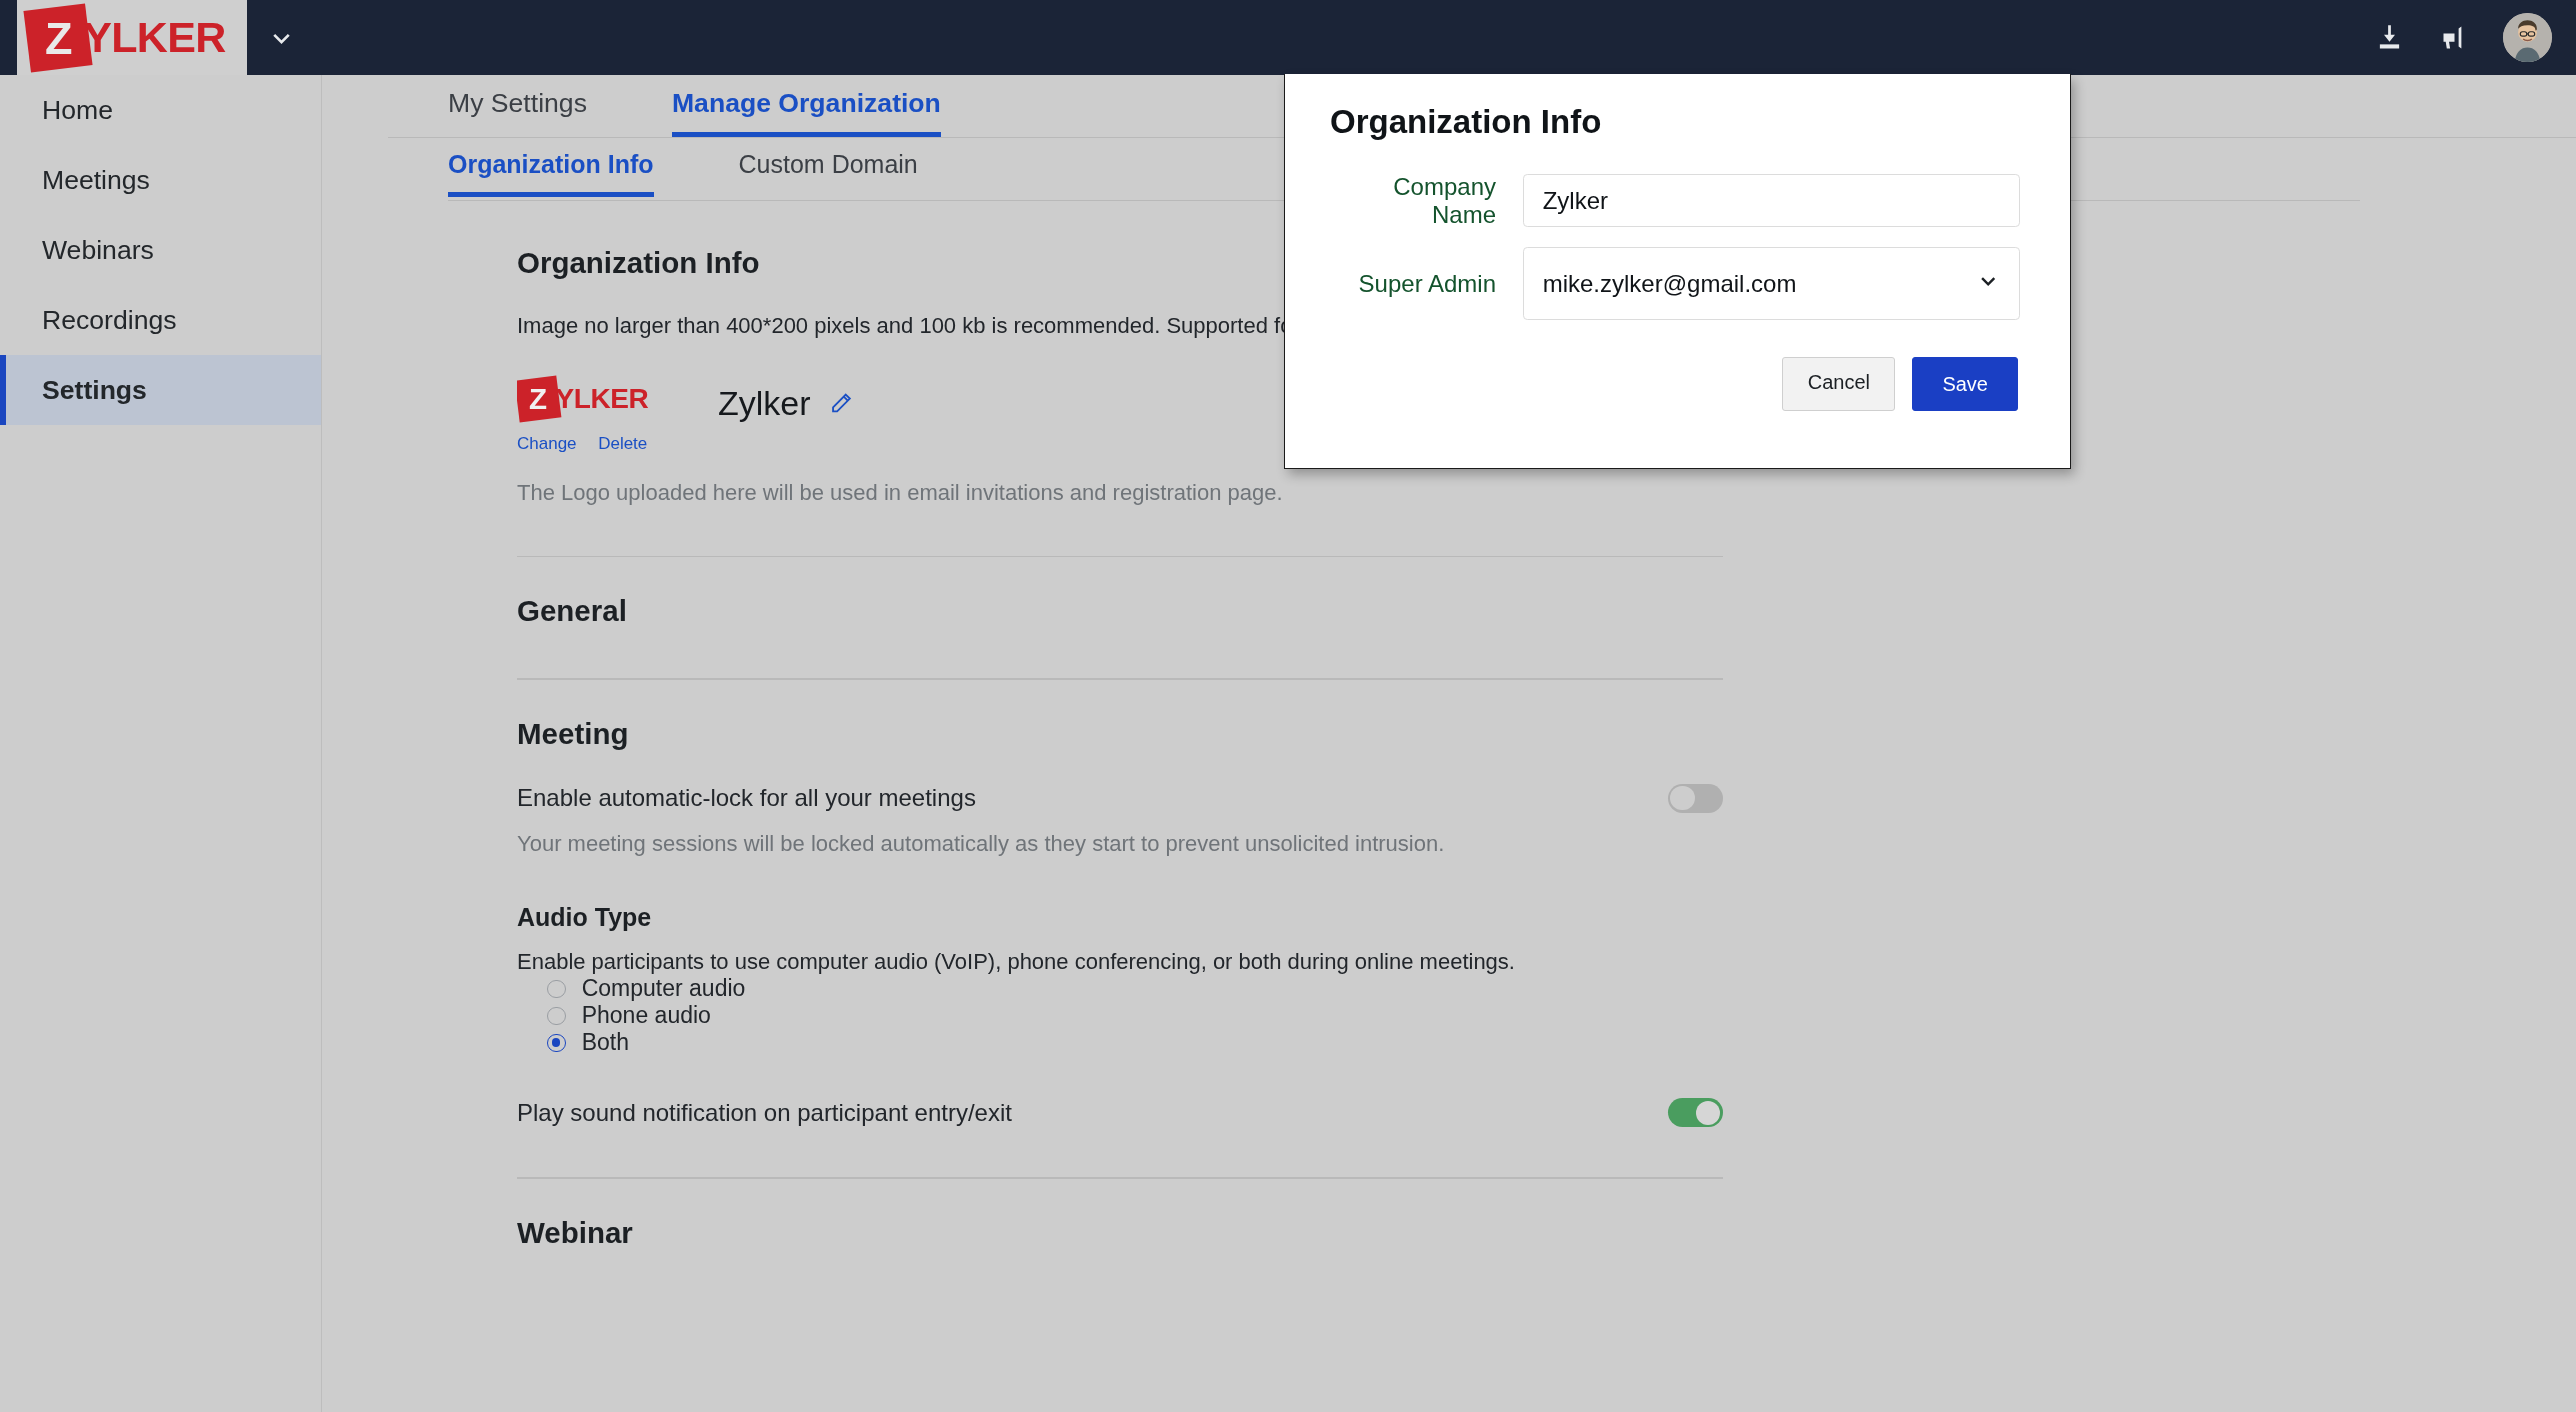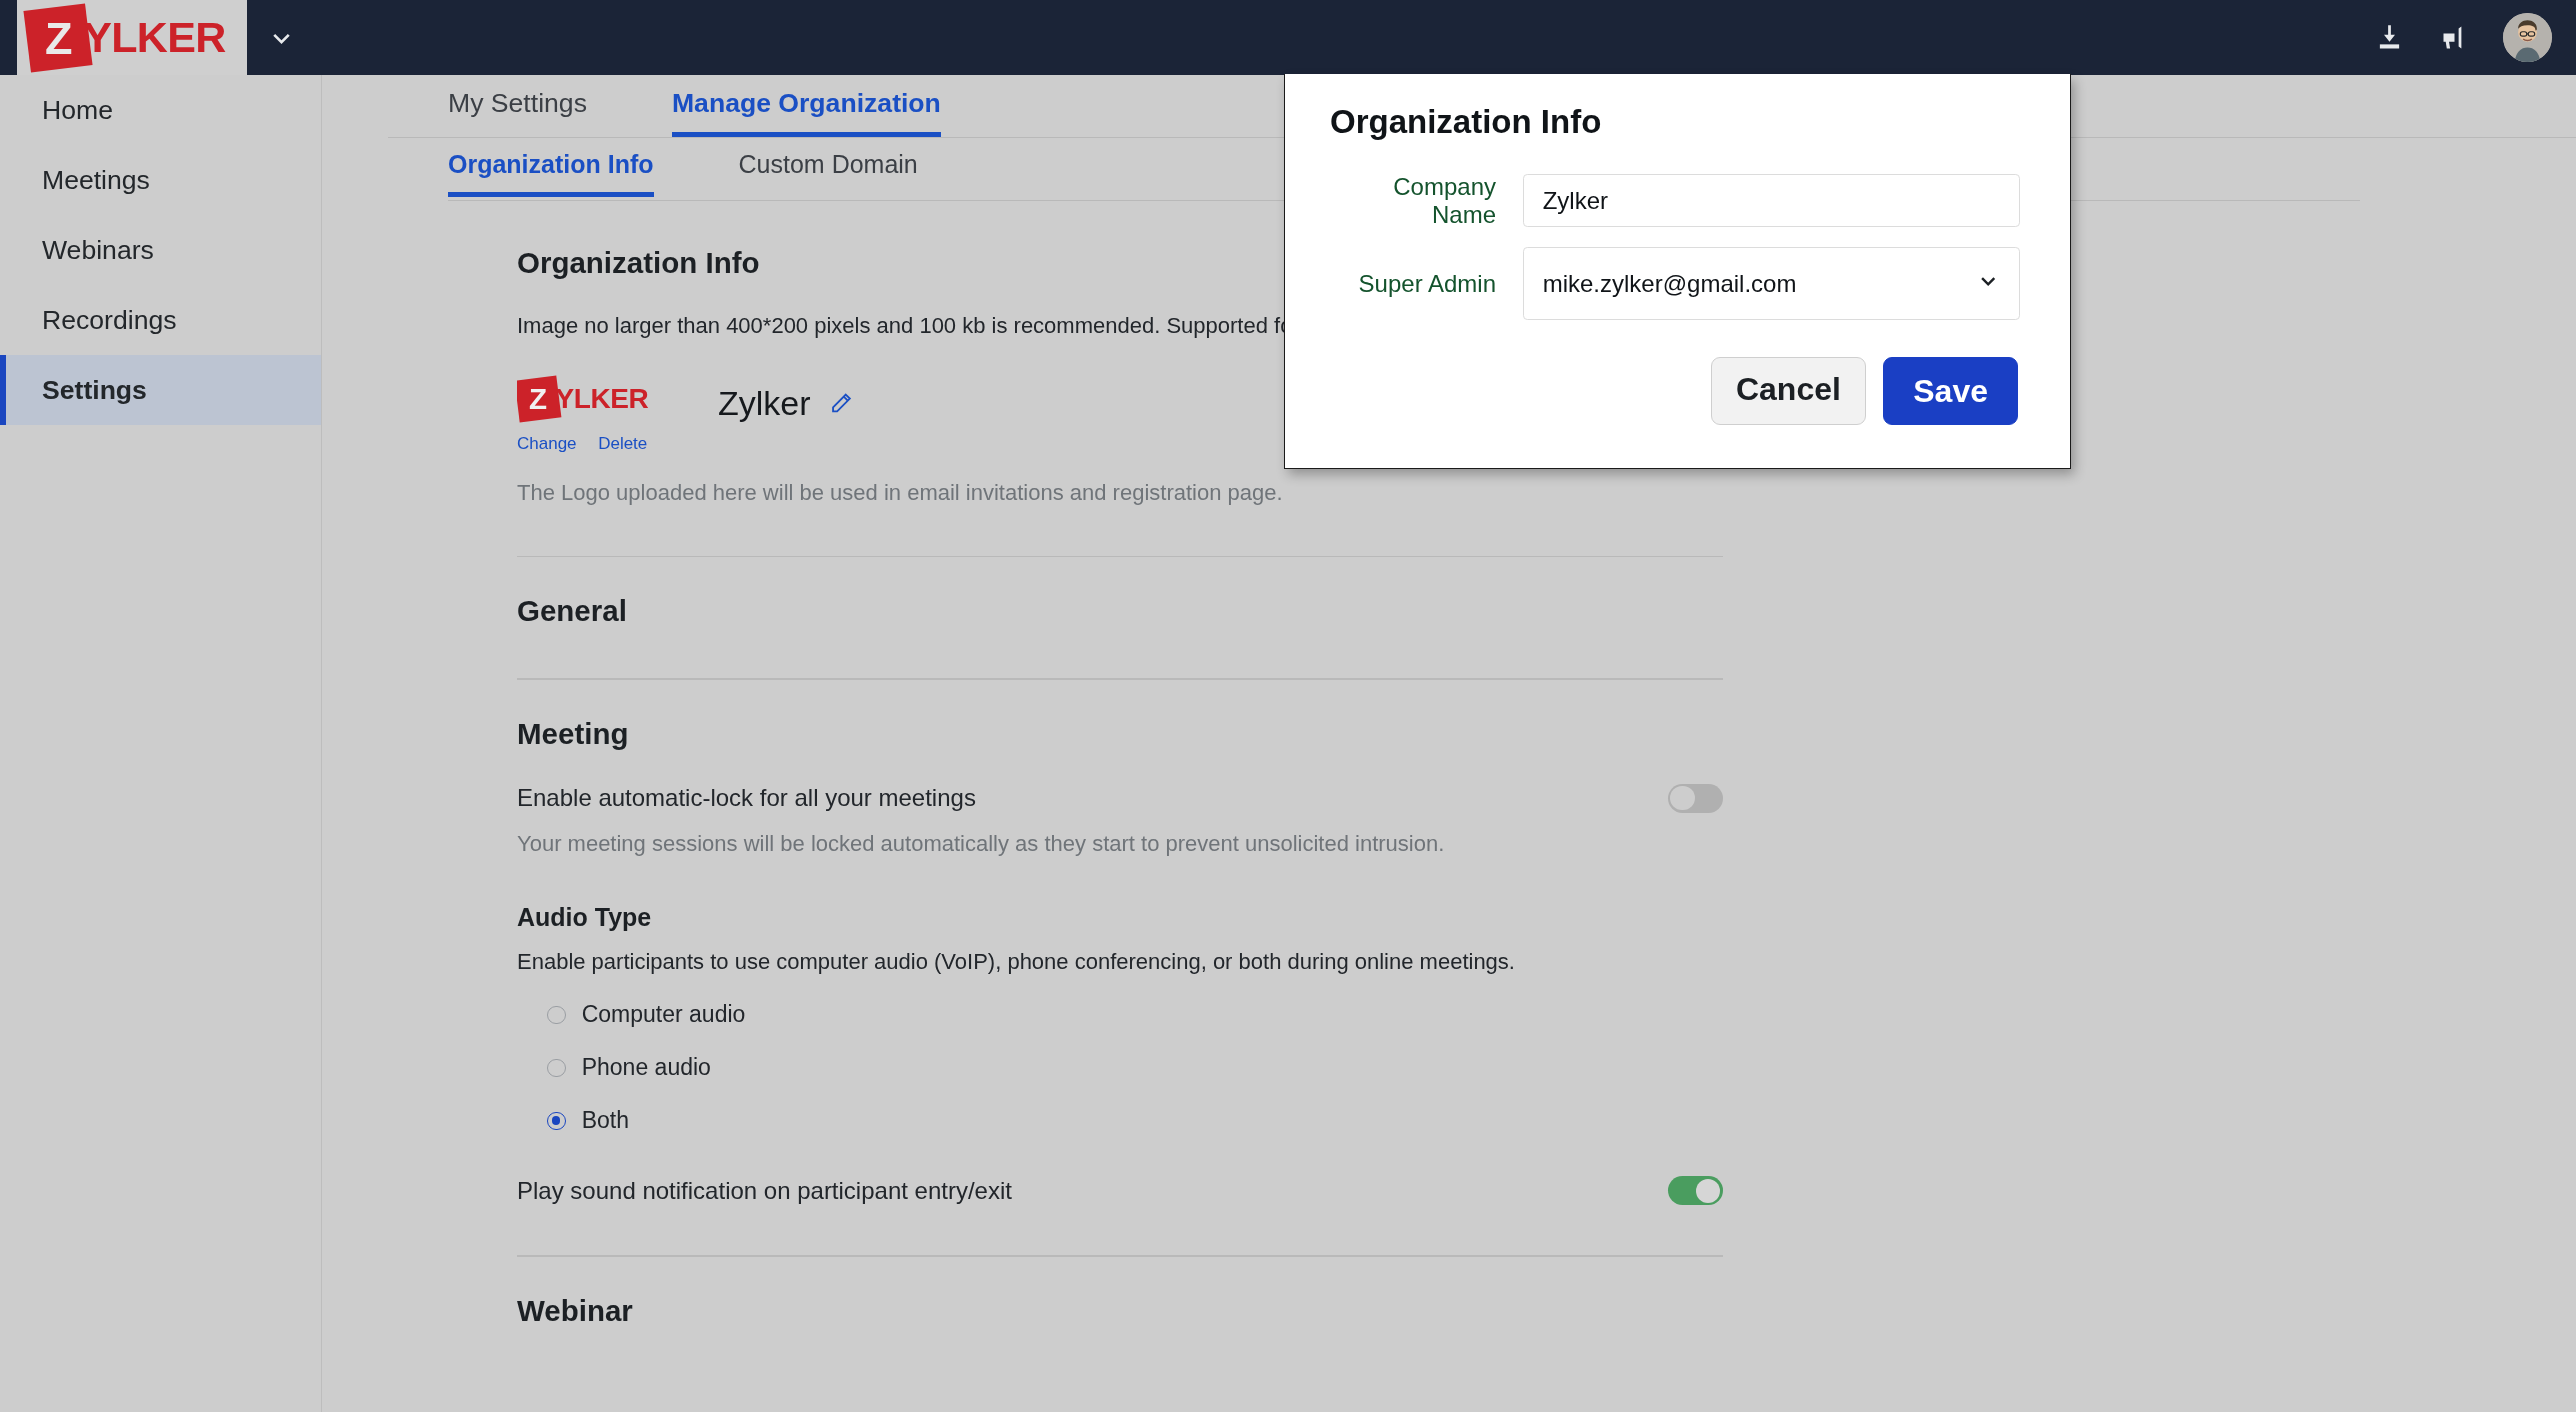--- a/index.html
+++ b/index.html
@@ -235,21 +235,21 @@
     background: #cdcdcd;
   }
   .toggle.on .knob { left: 28px; background: #d6d6d6; }
 
   .subhead {
     font-size: 25px; font-weight: bold; color: #1c2024;
     margin-top: 46px;
   }
   .radio-row {
     display: flex; align-items: center;
-    margin-top: 26px; padding-left: 30px;
+    padding-left: 30px;
     cursor: pointer;
   }
   .radio {
     width: 18.7px; height: 18.7px;
     border-radius: 50%;
     border: 1.4px solid #9a9ea3;
     background: transparent;
     margin-right: 16px;
     flex: none;
     position: relative;
@@ -306,25 +306,24 @@
     padding: 0 18.7px;
     font-size: 24px; color: #101418;
     cursor: pointer;
   }
   .mfield.sel { margin-top: 18.7px; }
   .modal-actions {
     display: flex; justify-content: flex-end; gap: 17px;
     padding: 37px 52px 0 0;
   }
   .btn {
-    font-size: 32px;
-    border-radius: 9px;
+    font-size: 20px;
+    border-radius: 3px;
     padding: 13px 24.4px;
     cursor: pointer;
-    font-weight: bold;
   }
   .btn-cancel {
     background: #f2f2f2; border: 1.4px solid #cfcfcf; color: #1c2024;
   }
   .btn-save {
     background: #1a3fc4; border: 1.4px solid #1a3fc4; color: #ffffff;
     padding: 14.4px 29px;
   }
 </style>
 </head>

